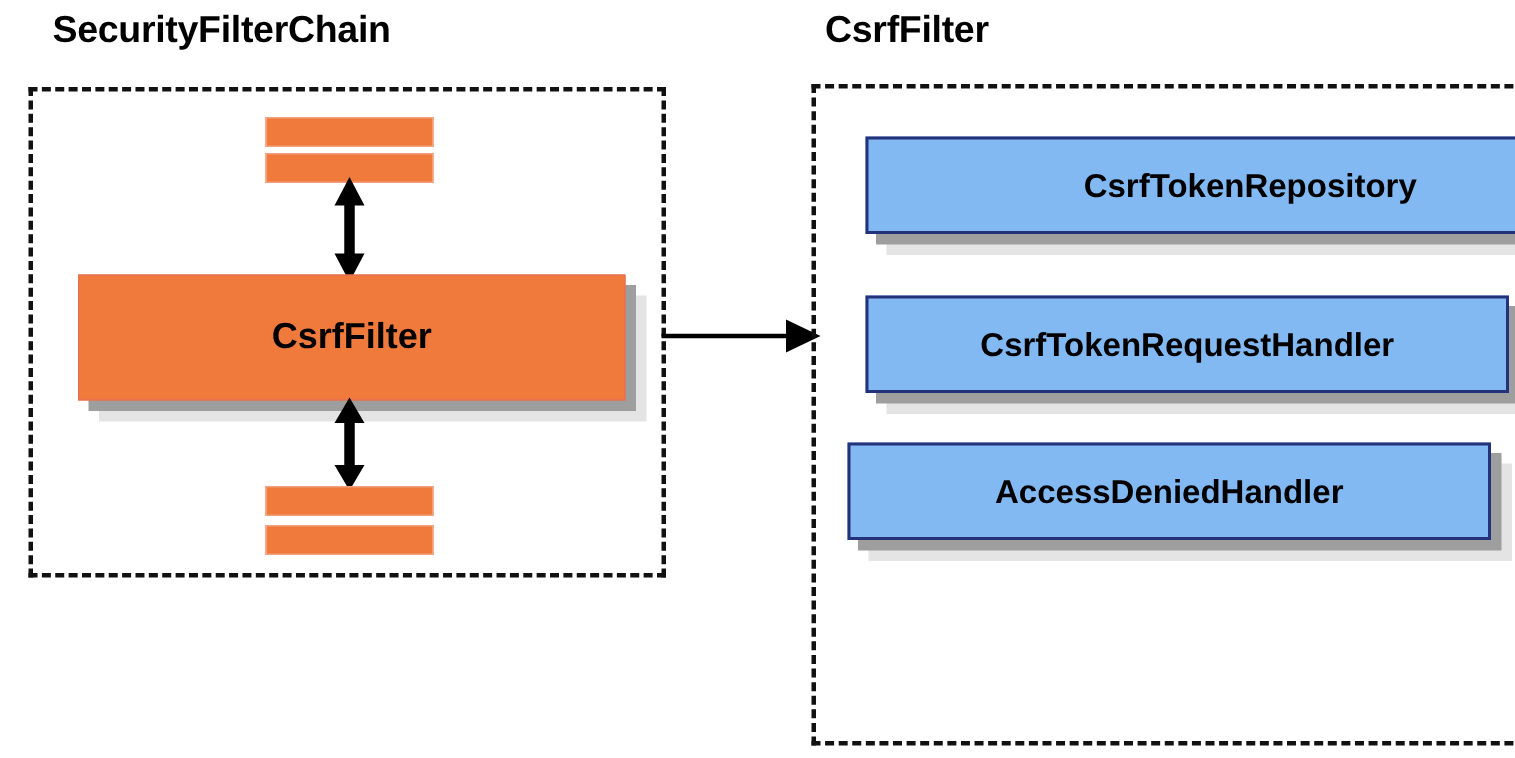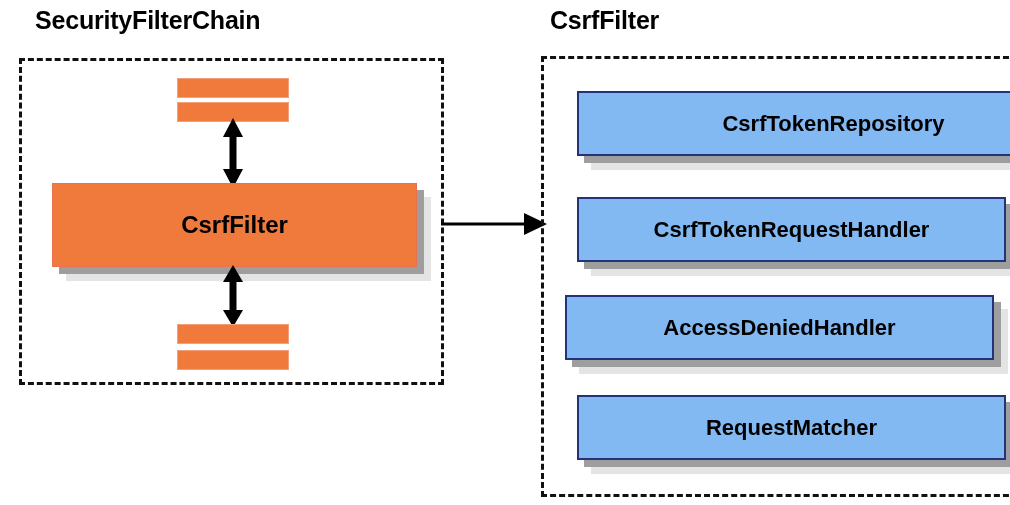--- a/index.html
+++ b/index.html
@@ -158,19 +158,14 @@
     <div class="sh-dark"></div>
     <div class="face">CsrfTokenRequestHandler</div>
   </div>
 
   <div class="node node-blue" style="left:548px; top:295px; width:429px; height:65px;">
     <div class="sh-light"></div>
     <div class="sh-dark"></div>
     <div class="face">AccessDeniedHandler</div>
   </div>
 
-  <div class="node node-blue" style="left:560px; top:395px; width:429px; height:65px;">
-    <div class="sh-light"></div>
-    <div class="sh-dark"></div>
-    <div class="face">RequestMatcher</div>
-  </div>
 
 </div>
 
 </body></html>

